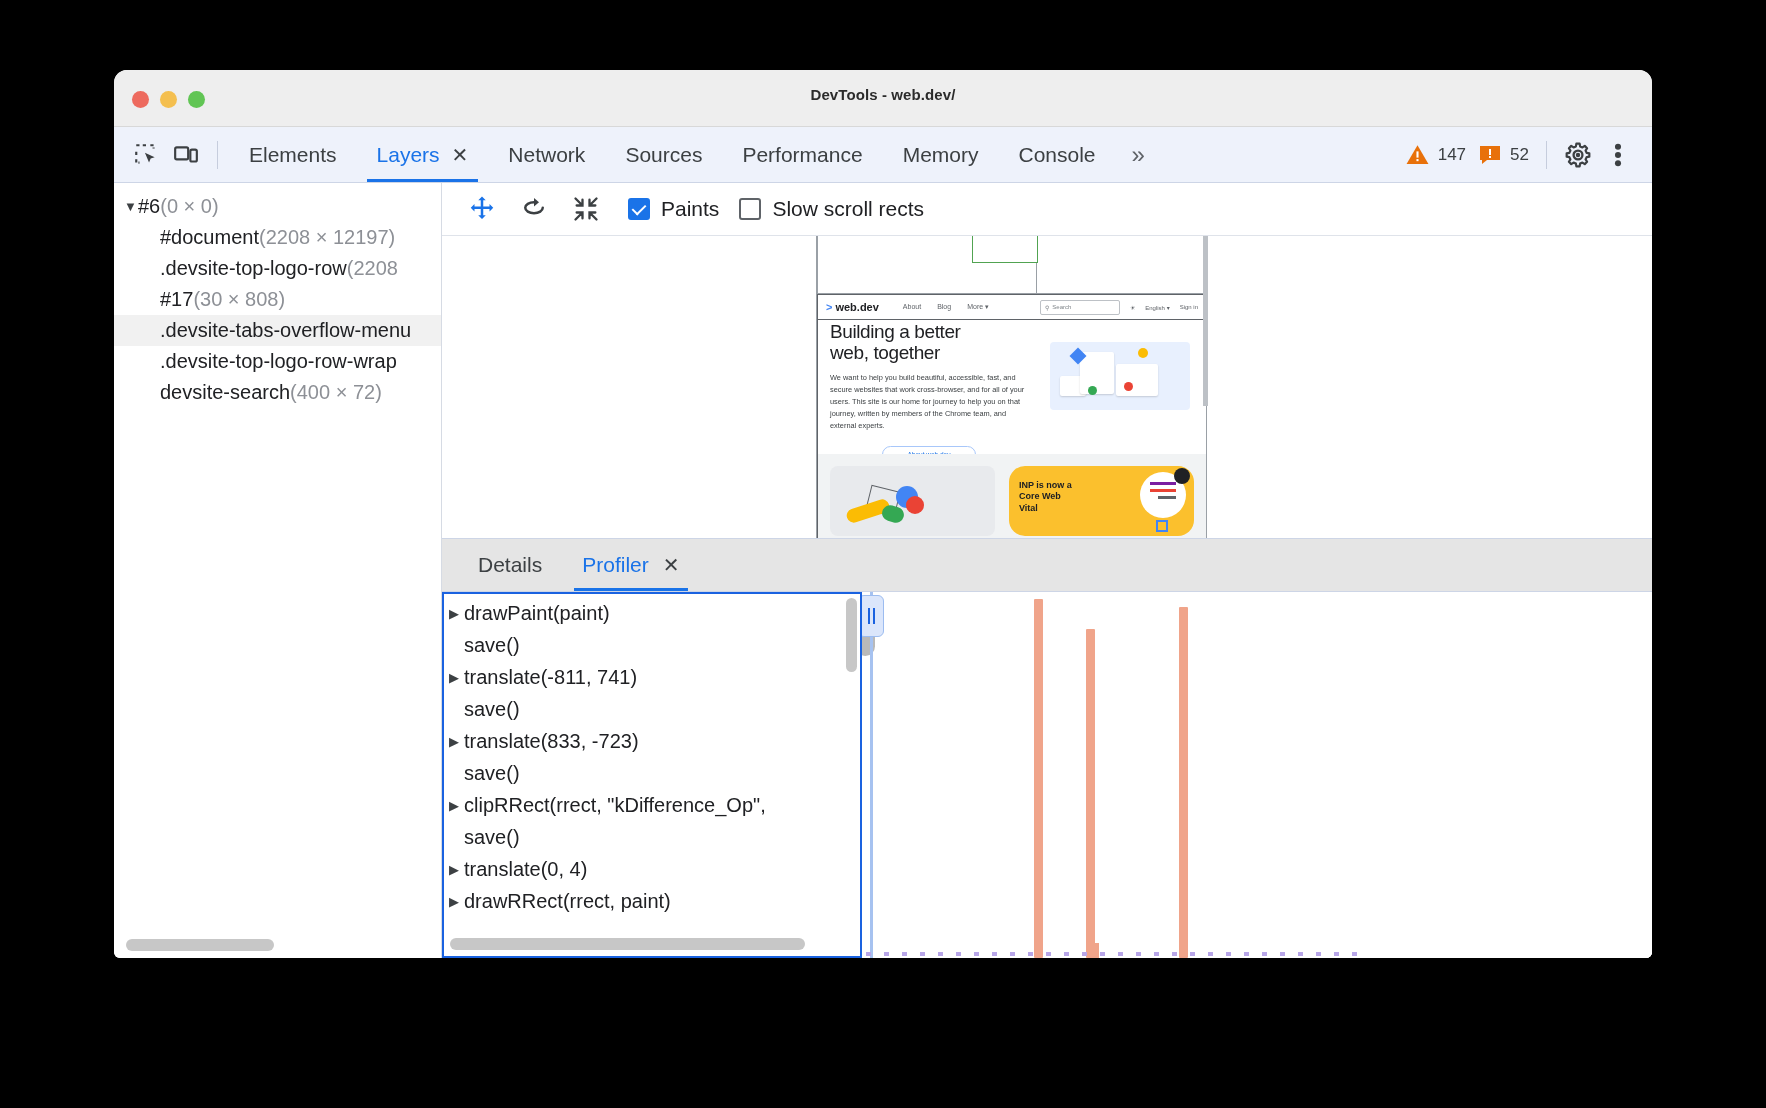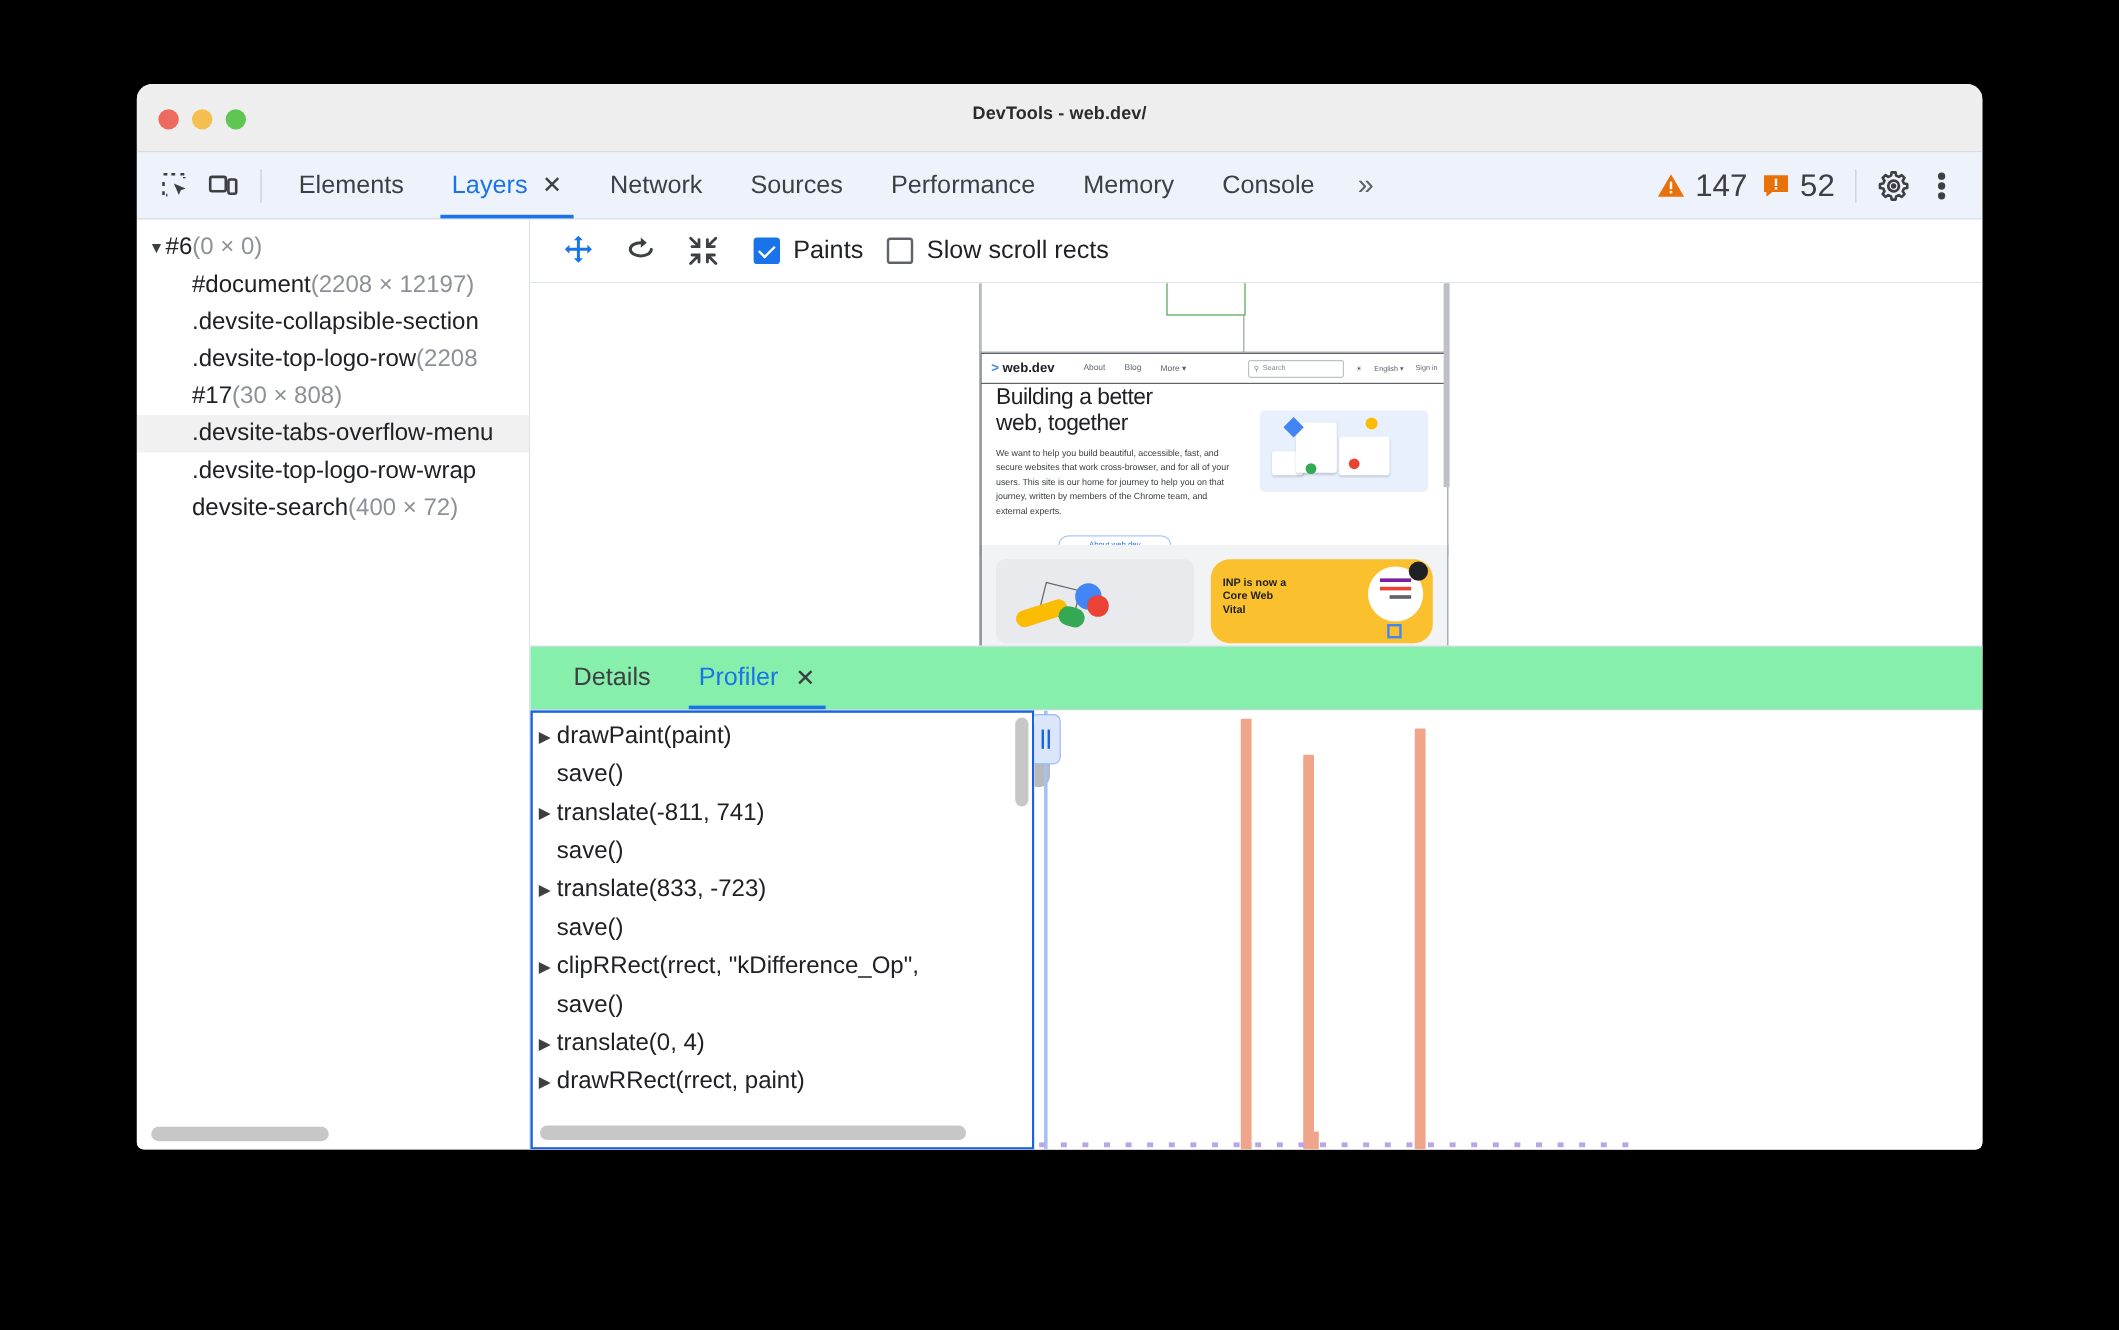--- a/index.html
+++ b/index.html
@@ -70,21 +70,21 @@
     content: ""; position: absolute; left: 10px; right: 10px; bottom: 0;
     height: 3px; background: #1a73e8;
   }
   .tab .closex {
     margin-left: 12px; font-size: 20px; color: #3c4043; line-height: 1;
   }
   .overflow-chevron {
     font-size: 24px; color: #5f6368; padding: 0 16px; cursor: pointer; letter-spacing: -4px;
   }
   .counter { display: flex; align-items: center; gap: 8px; padding: 0 6px; cursor: pointer; }
-  .counter .num { font-size: 26px; color: #3c4043; }
+  .counter .num { font-size: 17px; color: #3c4043; }
   .right-tools { margin-left: auto; display: flex; align-items: center; padding-right: 14px; }
 
   
   #body-split { position: relative; height: 775px; display: flex; }
 
   
   #layer-tree {
     width: 328px;
     background: #ffffff;
     border-right: 1px solid #d6dbe4;
@@ -215,21 +215,21 @@
   
   #drawer {
     position: absolute; left: 328px; right: 0; bottom: 0;
     height: 420px;
     background: #fff;
     border-top: 1px solid #cdd5e6;
     display: flex; flex-direction: column;
   }
   #drawer-tabs {
     height: 53px;
-    background: #86efac;
+    background: #e5e5e5;
     border-bottom: 1px solid #cdd5e6;
     display: flex; align-items: center; padding-left: 16px;
   }
   .dtab {
     position: relative; height: 100%;
     display: flex; align-items: center; padding: 0 20px;
     font-size: 21px; color: #3c4043; cursor: pointer;
   }
   .dtab.active { color: #1a73e8; }
   .dtab.active::after {
@@ -390,25 +390,20 @@
           <span class="nodename">#6</span>
           <span class="nodedim">(0 × 0)</span>
         </div>
 
         <div class="tree-row">
           <span class="indent"></span>
           <span class="nodename">#document</span>
           <span class="nodedim">(2208 × 12197)</span>
         </div>
 
-        <div class="tree-row">
-          <span class="indent"></span>
-          <span class="nodename">.devsite-collapsible-section</span>
-          <span class="nodedim"></span>
-        </div>
 
         <div class="tree-row">
           <span class="indent"></span>
           <span class="nodename">.devsite-top-logo-row</span>
           <span class="nodedim">(2208</span>
         </div>
 
         <div class="tree-row">
           <span class="indent"></span>
           <span class="nodename">#17</span>

